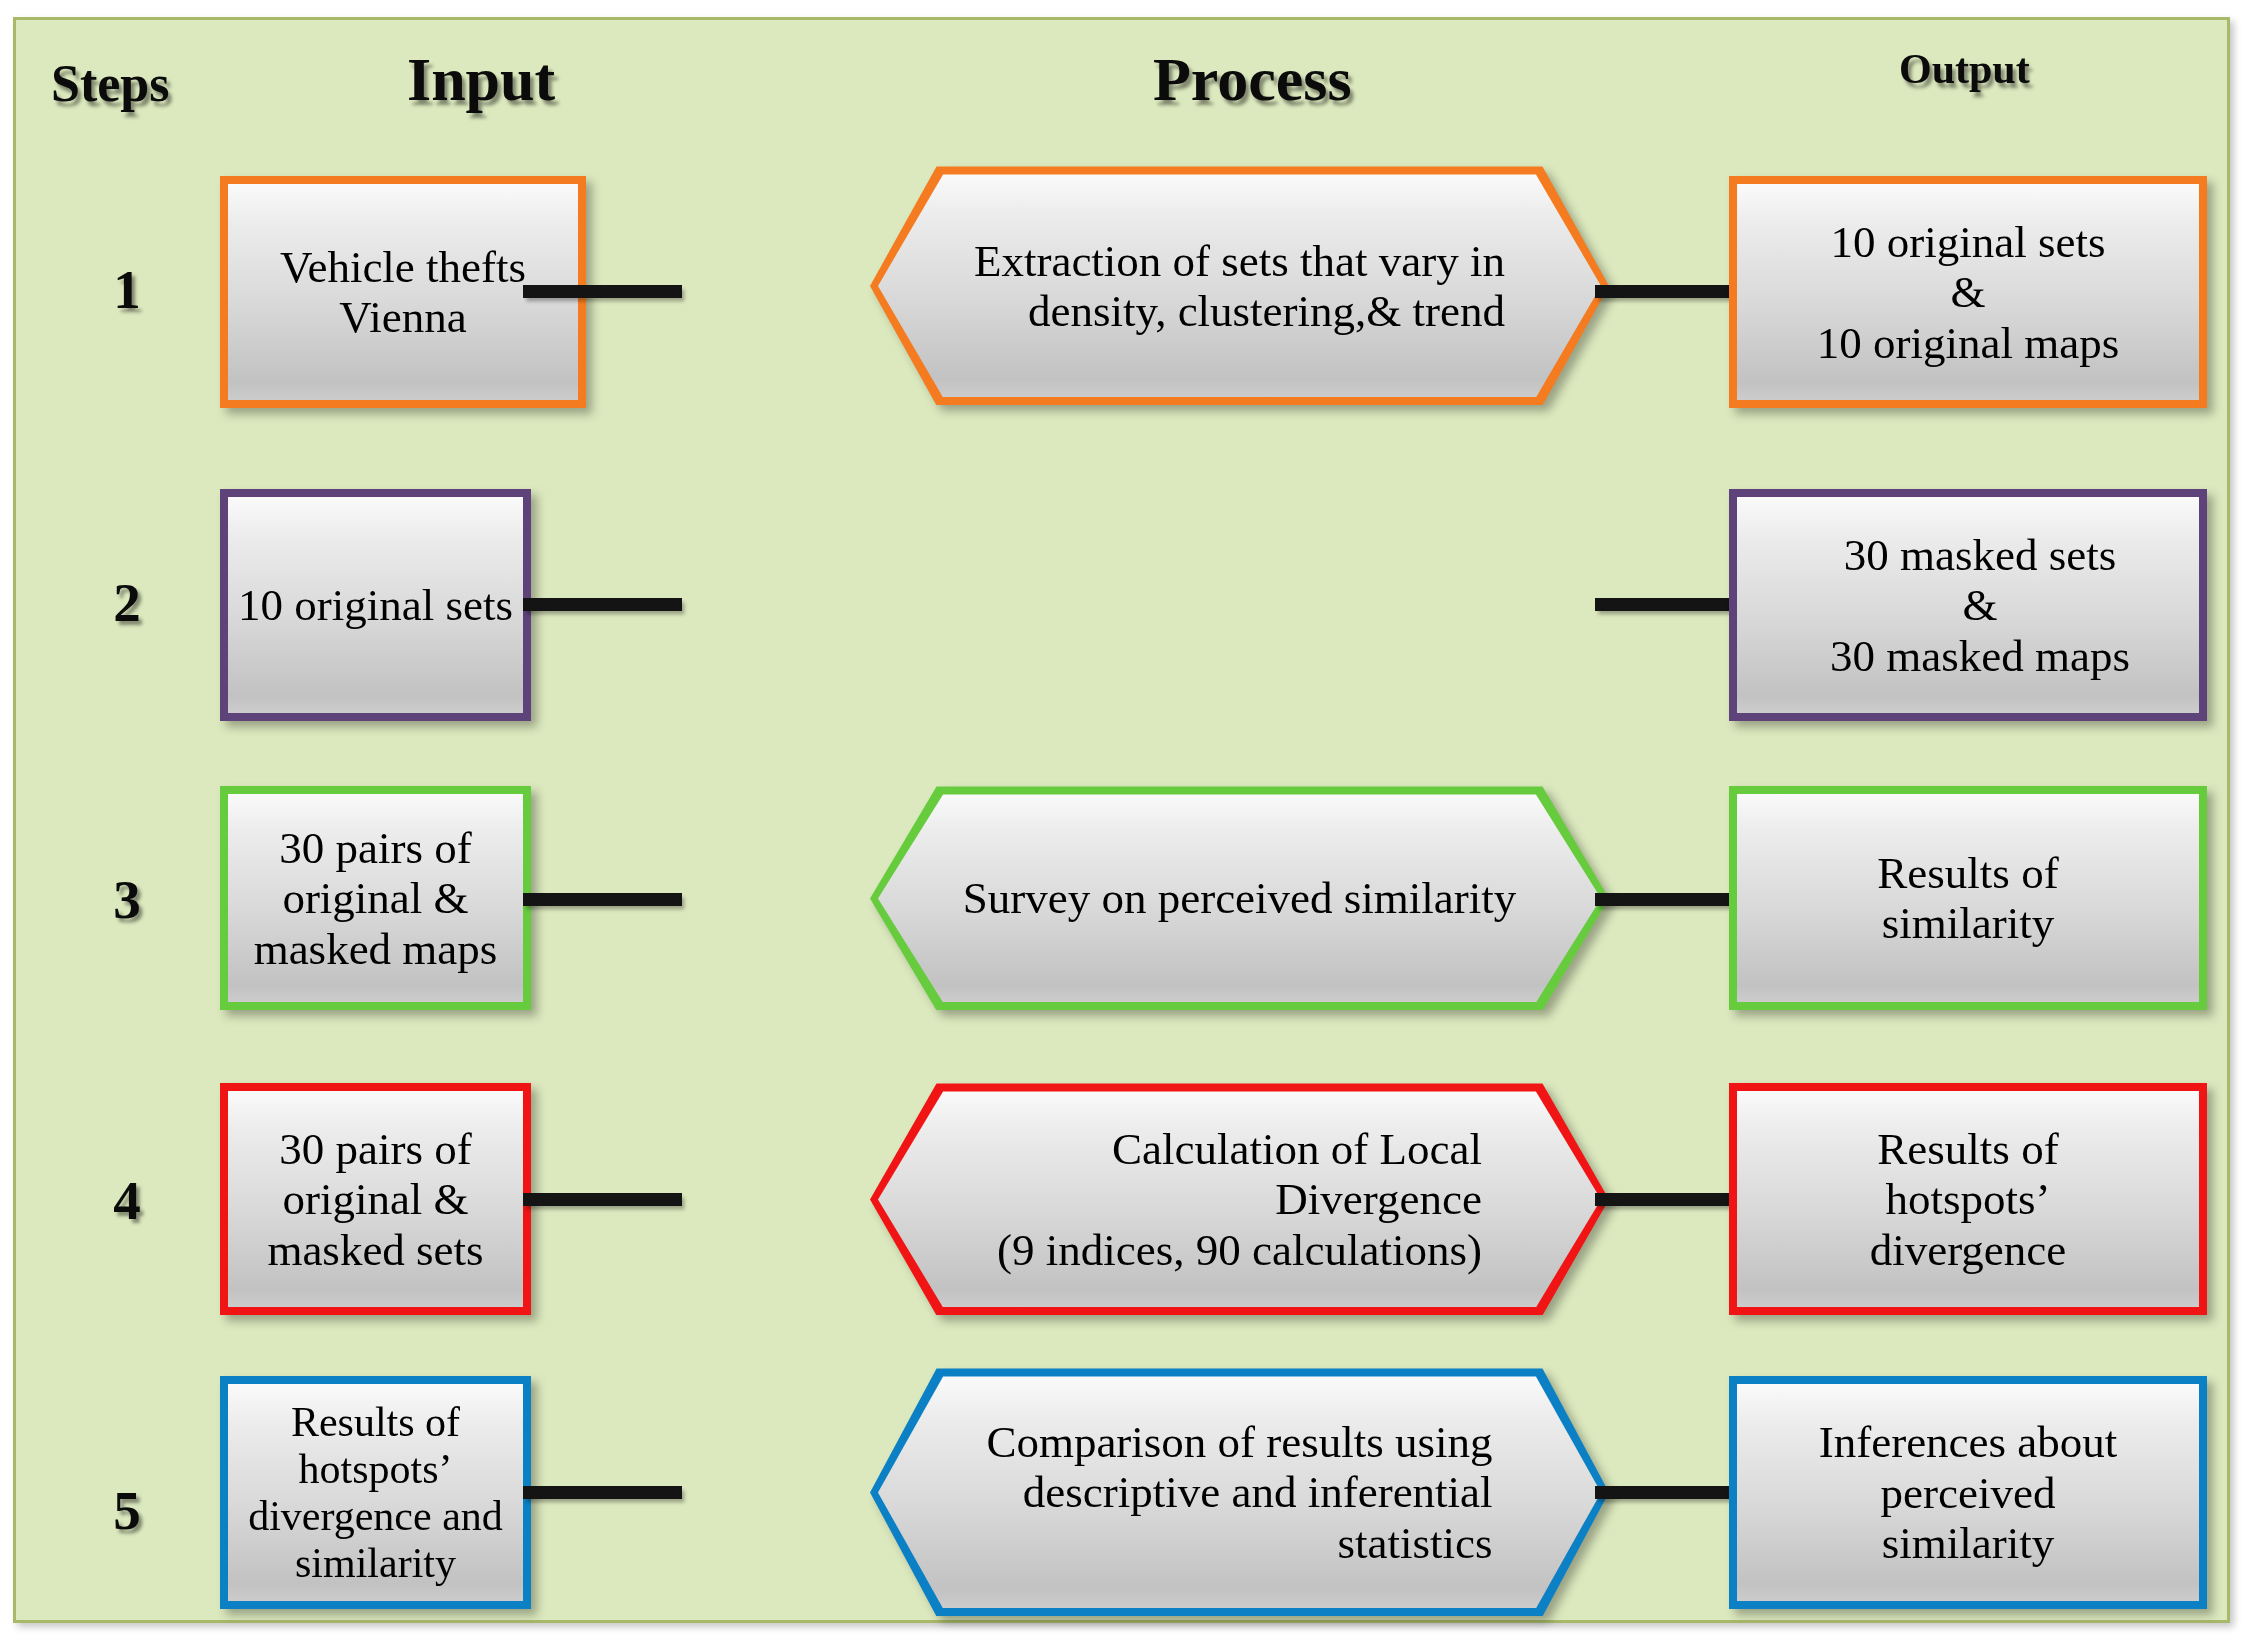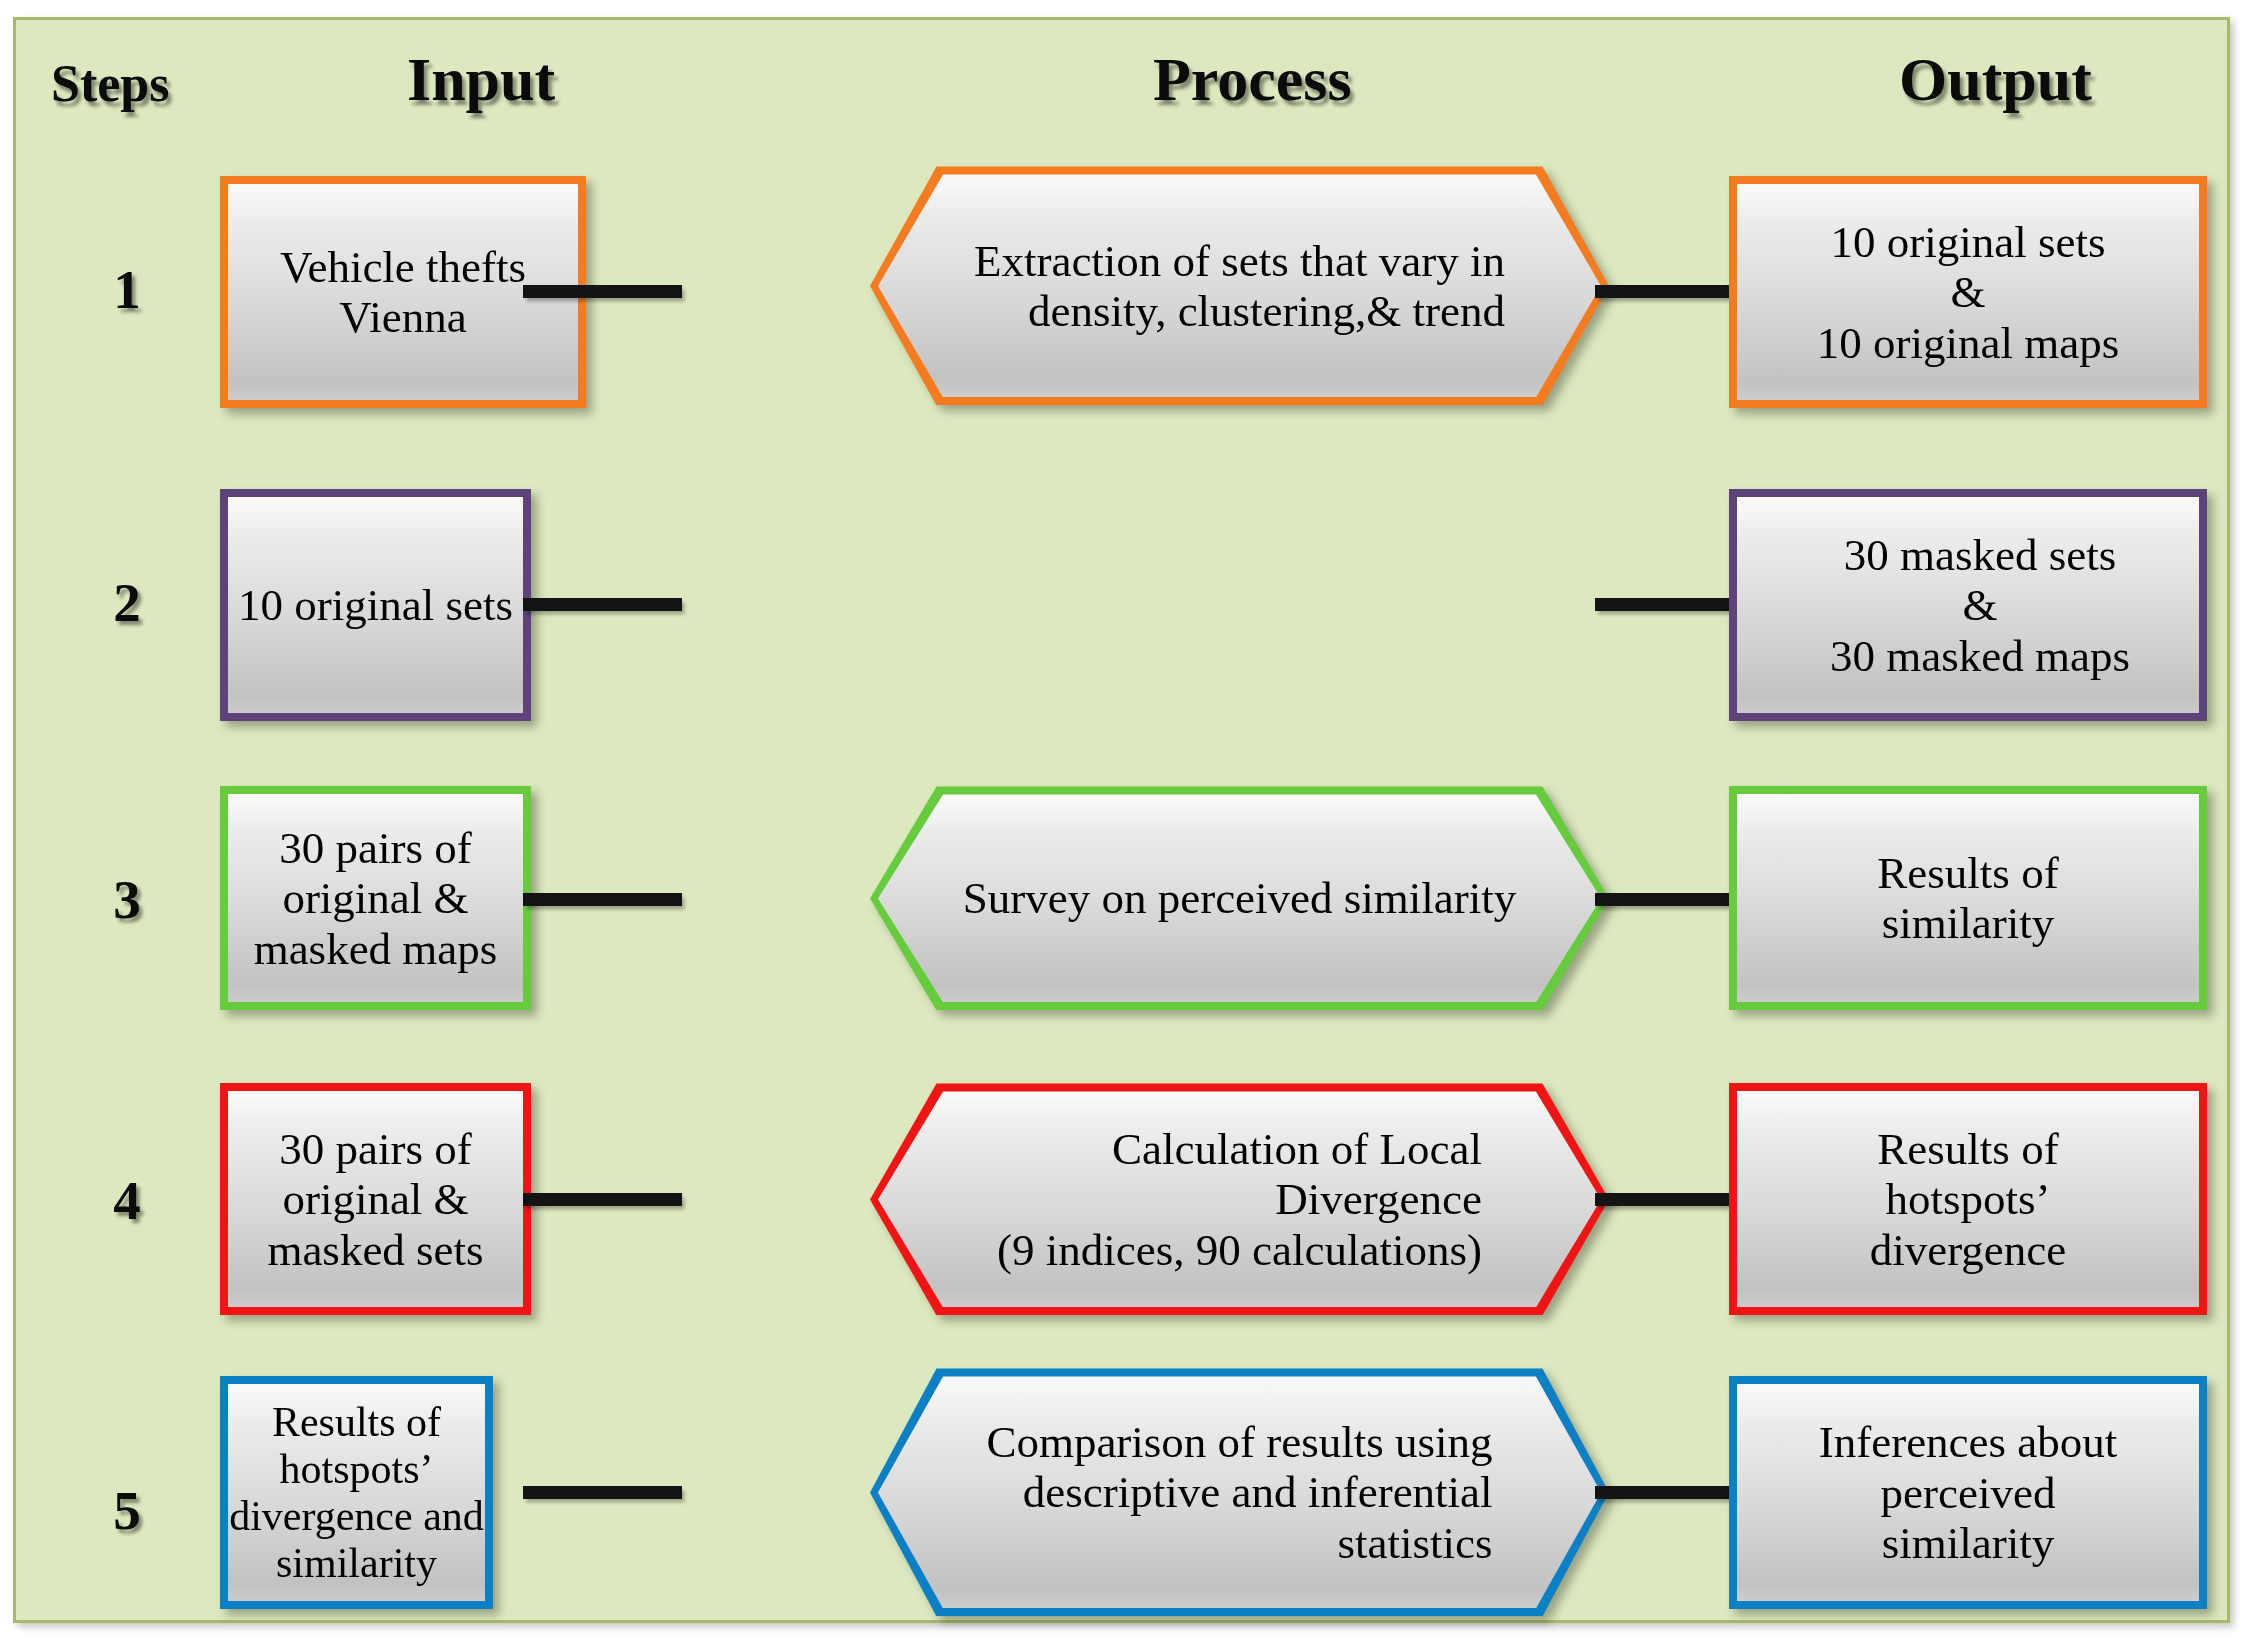--- a/index.html
+++ b/index.html
@@ -37,21 +37,21 @@
     position: absolute;
     font-weight: bold;
     color: #0b0b0b;
     text-shadow: 3.6px 5px 3.6px rgba(0,0,0,0.42);
     white-space: nowrap;
     line-height: 1;
   }
   .heading.steps  { left: 35px;  top: 38px;  font-size: 52px; }
   .heading.input  { left: 391px; top: 27.5px;  font-size: 62px; }
   .heading.process{ left: 1137px;top: 27.5px;  font-size: 62px; }
-  .heading.output {left: 1883px; top: 27.5px;  font-size: 62px; }
+  .heading.output {left: 1883px; top: 27.5px;  font-size: 42px; }
 
   
   .step-num {
     position: absolute;
     left: 64px;
     width: 94px;
     text-align: center;
     font-size: 55px;
     font-weight: bold;
     color: #0b0b0b;
@@ -203,21 +203,21 @@
     </div>
 
     <div class="connector" style="left:1579px; top:1173px; width:148px;"></div>
 
     <div class="node rect" id="r4out" style="left: 1713px; top: 1063px; width: 478px; height: 232px; border-color: rgb(240, 20, 20);">Results of
 hotspots’
 divergence</div>
 
     <div class="step-num" style="top:1463px">5</div>
 
-    <div class="node rect" id="r5in" style="left: 204px; top: 1356px; width: 273px; height: 233px; font-size: 42px; border-color: rgb(12, 128, 196);">Results of hotspots’
+    <div class="node rect" id="r5in" style="left: 204px; top: 1356px; width: 311px; height: 233px; font-size: 42px; border-color: rgb(12, 128, 196);">Results of hotspots’
 divergence and
 similarity</div>
 
     <div class="connector" style="left:507px; top:1466px; width:159px;"></div>
 
     <div class="hexwrap" id="r5pr" style="left:854px; top:1348px; width:739px; height:248px;">
       <div class="hexouter" style="background: rgb(12, 128, 196);">
           <div class="hexinner">
             <div class="hexlabel">Comparison of results using
 descriptive and inferential

